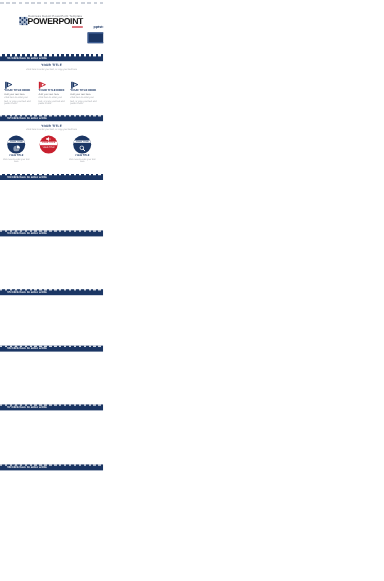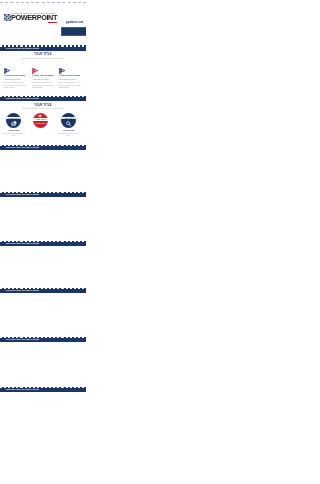--- a/index.html
+++ b/index.html
@@ -20,21 +20,21 @@
   .sechead{position:absolute;left:0;width:86px;text-align:center;font-size:2.6px;
      font-weight:bold;color:#1b3664;letter-spacing:.2px;}
   .secsub{position:absolute;left:0;width:86px;text-align:center;font-size:1.9px;color:#9a9da3;}
 </style>
 </head>
 <body>
 
 <div class="page">
   <div class="dashline" style="top:2px"></div>
 
-  <div class="abs" style="left:4px;top:8px;width:86px;height:22px">
+  <div class="abs" style="left:16px;top:8px;width:86px;height:22px">
     <svg class="abs" style="left:0.3px;top:6px;width:7.2px;height:7.2px" viewBox="0 0 12 12">
       <g fill="#1b3664">
         <rect x="0" y="0" width="3" height="3"></rect>
           <rect x="3" y="3" width="3" height="3"></rect>
         <rect x="0" y="6" width="3" height="3"></rect>
           <rect x="3" y="9" width="3" height="3"></rect>
         <rect x="6" y="0" width="3" height="3"></rect>
           <rect x="9" y="3" width="3" height="3"></rect>
         <rect x="6" y="6" width="3" height="3"></rect>
           <rect x="9" y="9" width="3" height="3"></rect>

